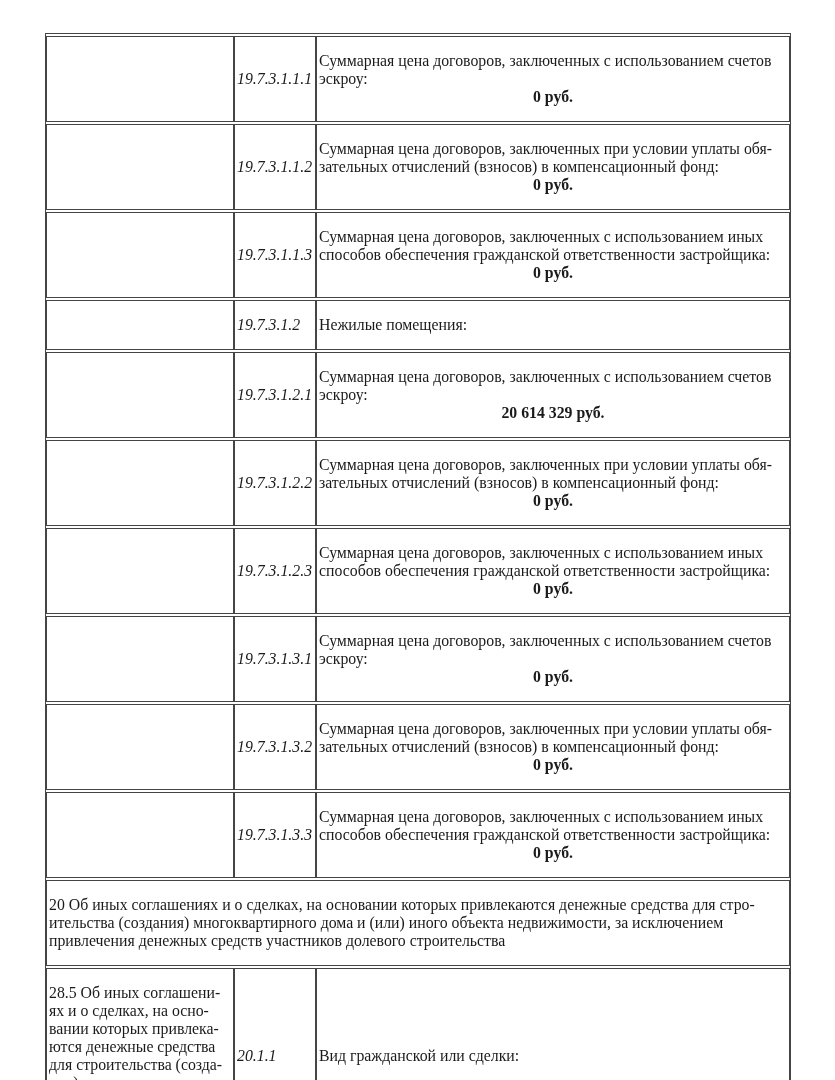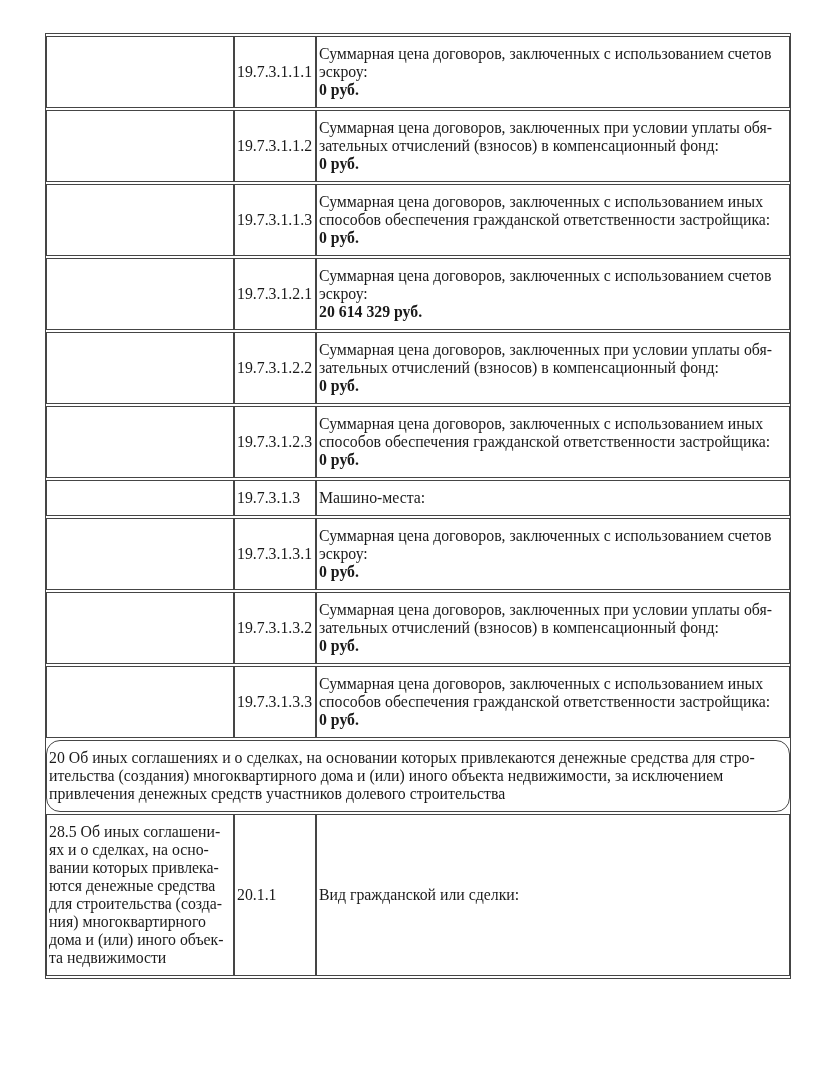--- a/index.html
+++ b/index.html
@@ -25,34 +25,34 @@
     left: 45px;
     top: 33px;
     width: 746px;
     table-layout: fixed;
     border-collapse: separate;
     border-spacing: 0 2px;
     border: 1px solid #454545;
   }
   table.decl td {
     border: 1px solid #454545;
-    padding: 8px 2px;
+    padding: 15px 2px;
     vertical-align: middle;
     font-size: 15.8px;
     line-height: 18px;
     white-space: pre-line;
     overflow: hidden;
     word-wrap: break-word;
   }
   td.left-cell  { width: 182px; }
-  td.num-cell   { width: 76px;  padding: 0 1px; }
+  td.num-cell   { width: 76px;  padding: 0 1px; font-style: italic; }
   td.content-cell { }
   .field-label { white-space: pre-line; }
-  .field-value { font-weight: bold; white-space: pre-line; }
-  td.section-cell { white-space: pre-line; border-radius: 14px; }
+  .field-value { font-weight: bold; white-space: pre-line; text-align: center; }
+  td.section-cell { white-space: pre-line; }
 </style>
 </head>
 <body>
 
 <div class="page">
   <table class="decl">
     <tbody id="decl-body">
         <tr>
           <td class="left-cell"></td>
           <td class="num-cell">19.7.3.1.1.1</td>
@@ -66,40 +66,40 @@
 зательных отчислений (взносов) в компенсационный фонд:</div><div class="field-value">0 руб.</div></td>
         </tr>
         <tr>
           <td class="left-cell"></td>
           <td class="num-cell">19.7.3.1.1.3</td>
           <td class="content-cell"><div class="field-label">Суммарная цена договоров, заключенных с использованием иных
 способов обеспечения гражданской ответственности застройщика:</div><div class="field-value">0 руб.</div></td>
         </tr>
         <tr>
           <td class="left-cell"></td>
+          <td class="num-cell">19.7.3.1.2</td>
+          <td class="content-cell"><div class="field-label">Нежилые помещения:</div></td>
+        </tr>
+        <tr>
+          <td class="left-cell"></td>
           <td class="num-cell">19.7.3.1.2.1</td>
           <td class="content-cell"><div class="field-label">Суммарная цена договоров, заключенных с использованием счетов
 эскроу:</div><div class="field-value">20 614 329 руб.</div></td>
         </tr>
         <tr>
           <td class="left-cell"></td>
           <td class="num-cell">19.7.3.1.2.2</td>
           <td class="content-cell"><div class="field-label">Суммарная цена договоров, заключенных при условии уплаты обя-
 зательных отчислений (взносов) в компенсационный фонд:</div><div class="field-value">0 руб.</div></td>
         </tr>
         <tr>
           <td class="left-cell"></td>
           <td class="num-cell">19.7.3.1.2.3</td>
           <td class="content-cell"><div class="field-label">Суммарная цена договоров, заключенных с использованием иных
 способов обеспечения гражданской ответственности застройщика:</div><div class="field-value">0 руб.</div></td>
-        </tr>
-        <tr>
-          <td class="left-cell"></td>
-          <td class="num-cell">19.7.3.1.3</td>
-          <td class="content-cell"><div class="field-label">Машино-места:</div></td>
         </tr>
         <tr>
           <td class="left-cell"></td>
           <td class="num-cell">19.7.3.1.3.1</td>
           <td class="content-cell"><div class="field-label">Суммарная цена договоров, заключенных с использованием счетов
 эскроу:</div><div class="field-value">0 руб.</div></td>
         </tr>
         <tr>
           <td class="left-cell"></td>
           <td class="num-cell">19.7.3.1.3.2</td>

